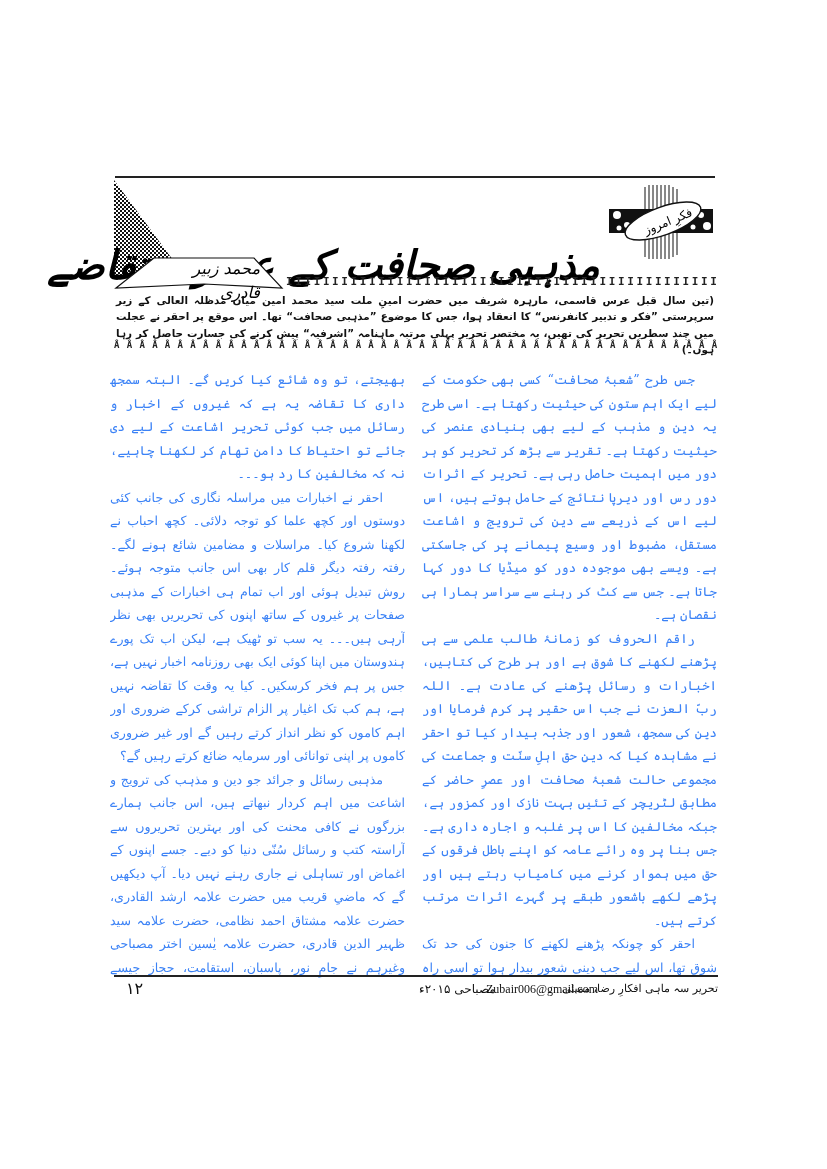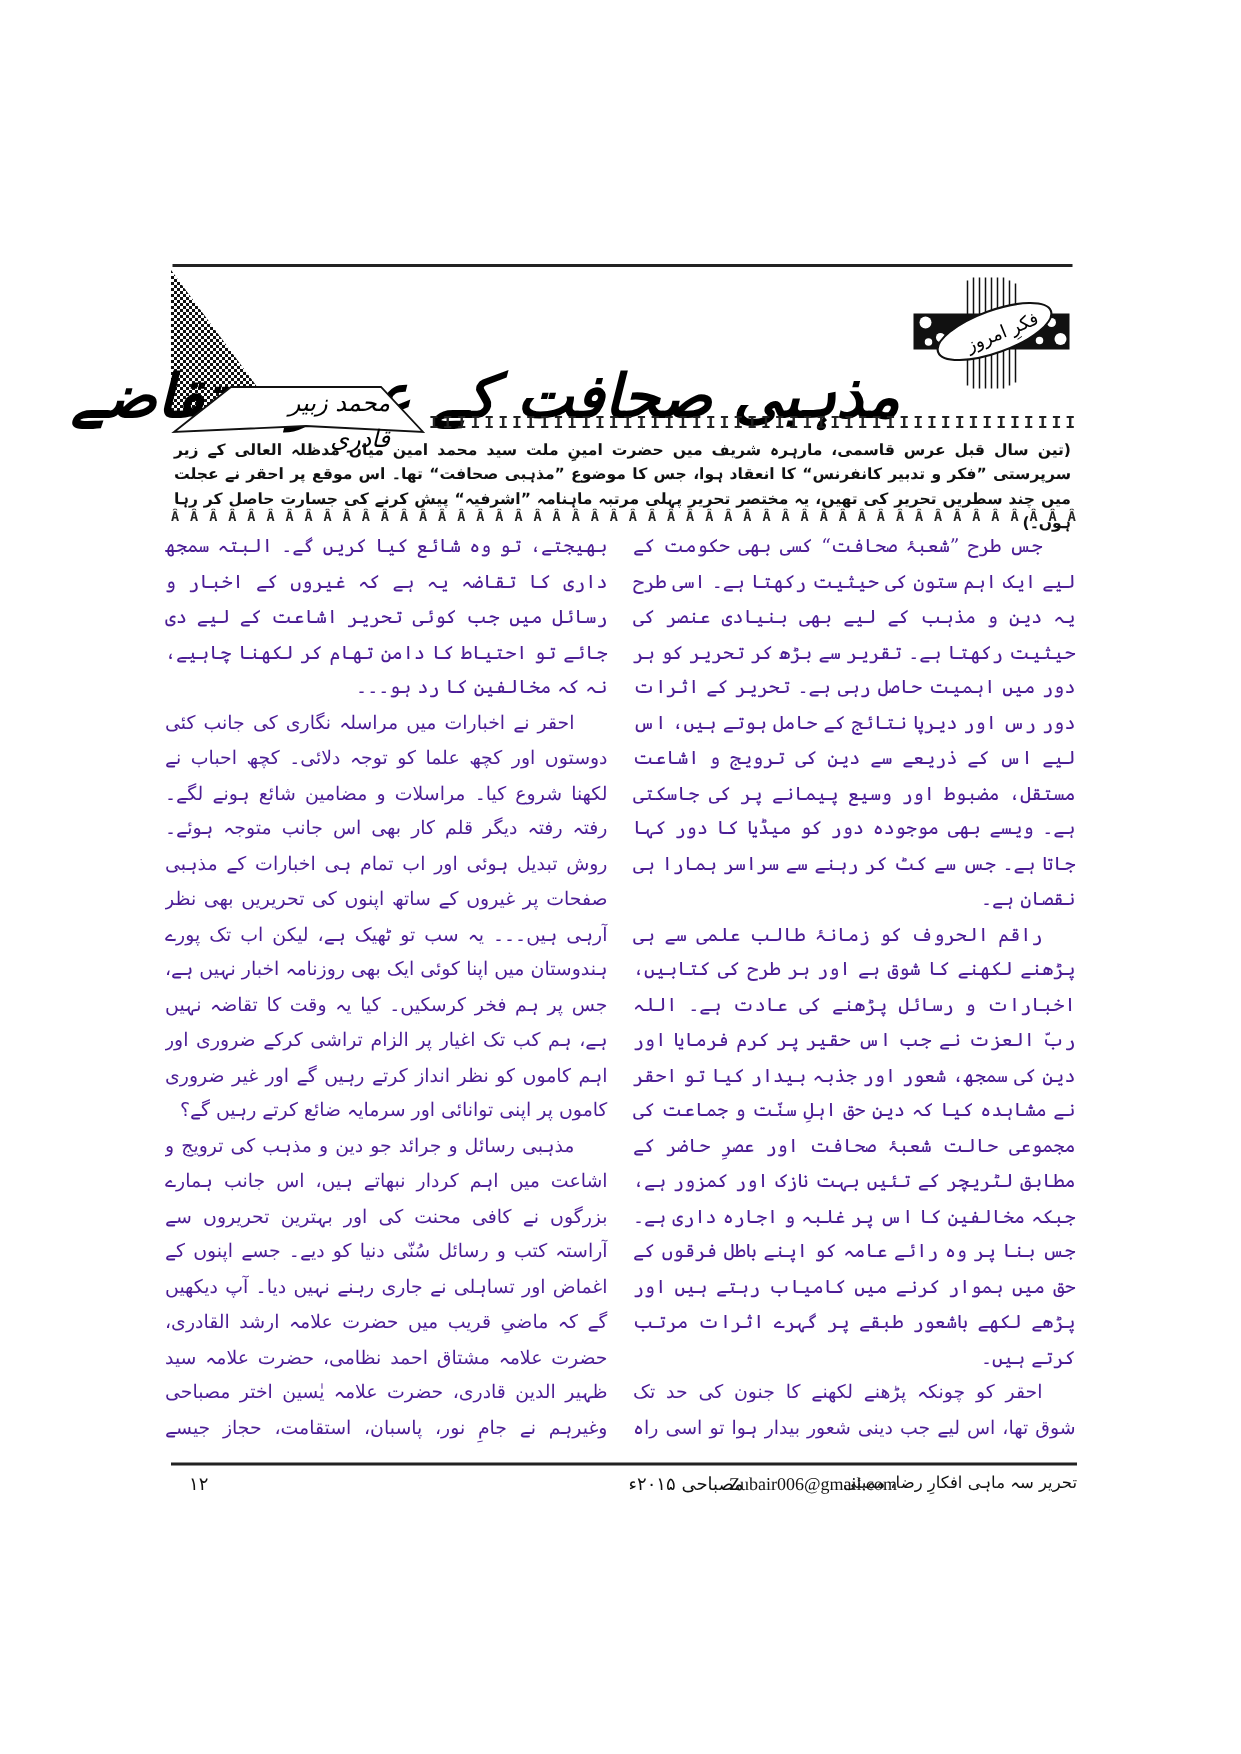--- a/index.html
+++ b/index.html
@@ -33,31 +33,31 @@
     letter-spacing: 2.6px; line-height: 12px; white-space: nowrap; overflow: hidden; color: #222; }
   .orn-1 { left: 286px; width: 430px; }
   .orn-2 { left: 114px; top: 339px; width: 604px; font-size: 9px; letter-spacing: 7.3px; }
 
   
   .intro { position: absolute; left: 112px; top: 288px; width: 606px; height: 50px;
     direction: rtl; text-align: justify; font-family: "DejaVu Sans", sans-serif; font-weight: bold; font-size: 10.4px; line-height: 16.4px; color: #111; }
   .intro p { margin: 4px; text-align-last: right; }
 
   
-  .col { position: absolute; top: 352px; width: 295px; height: 612px; overflow: hidden;
-    direction: rtl; text-align: justify; font-family: "DejaVu Serif", serif; font-size: 12.6px; line-height: 23.5px; color: #4c1d95; }
+  .col { position: absolute; top: 368px; width: 295px; height: 612px; overflow: hidden;
+    direction: rtl; text-align: justify; font-family: "DejaVu Serif", serif; font-size: 12.6px; line-height: 23.5px; color: #3b82f6; }
   .col-right { left: 422px; }
   .col-left { left: 110px; }
   .col p { margin: 0; text-indent: 0; }
   .col p.indent { text-indent: 22px; }
 
   
   .footer-rule { position: absolute; left: 114px; top: 975px; width: 604px; height: 2px; background: #222; }
   .footer { position: absolute; left: 114px; top: 980px; width: 604px; height: 18px; font-size: 12px; line-height: 18px; color: #111; }
-  .footer-page { position: absolute; left: 12px; top: 0; font-family: "DejaVu Serif", serif; font-size: 12px; }
+  .footer-page { position: absolute; left: 12px; top: 0; font-family: "DejaVu Serif", serif; font-size: 16px; }
   .footer-date { position: absolute; left: 305px; top: 0; direction: rtl; font-family: "DejaVu Serif", serif; font-size: 12px; white-space: nowrap; }
   .footer-email { position: absolute; left: 372px; top: 0; font-family: "Liberation Serif", serif; font-size: 12px; white-space: nowrap; }
   .footer-publisher { position: absolute; right: 0; top: 0; direction: rtl; font-family: "DejaVu Serif", serif; font-size: 11px; white-space: nowrap; }
 </style>
 </head>
 <body>
 
 <div class="page">
 
   <div class="top-rule"></div>

